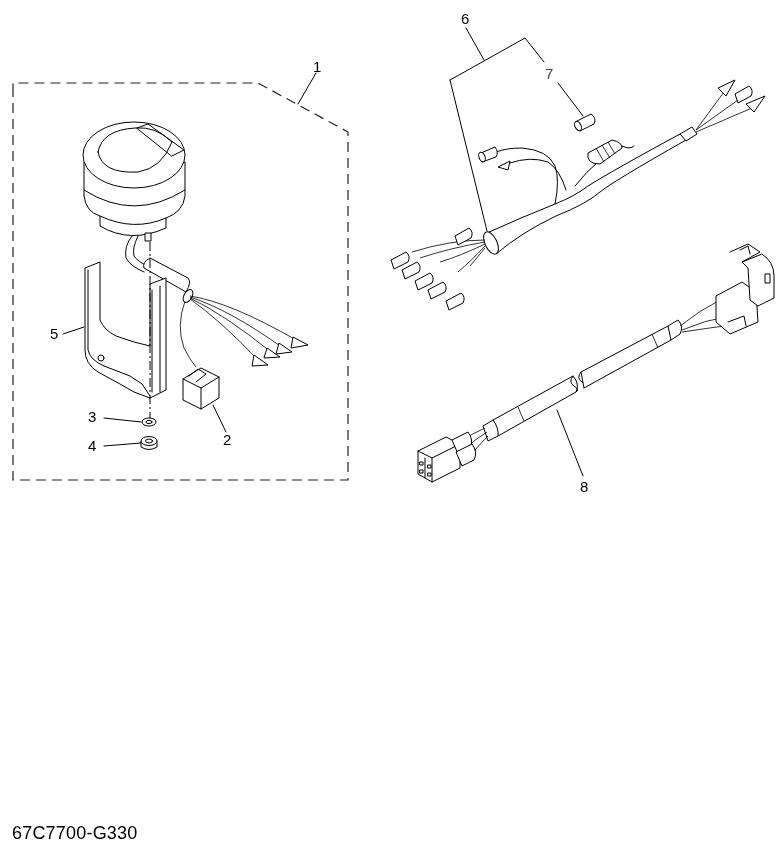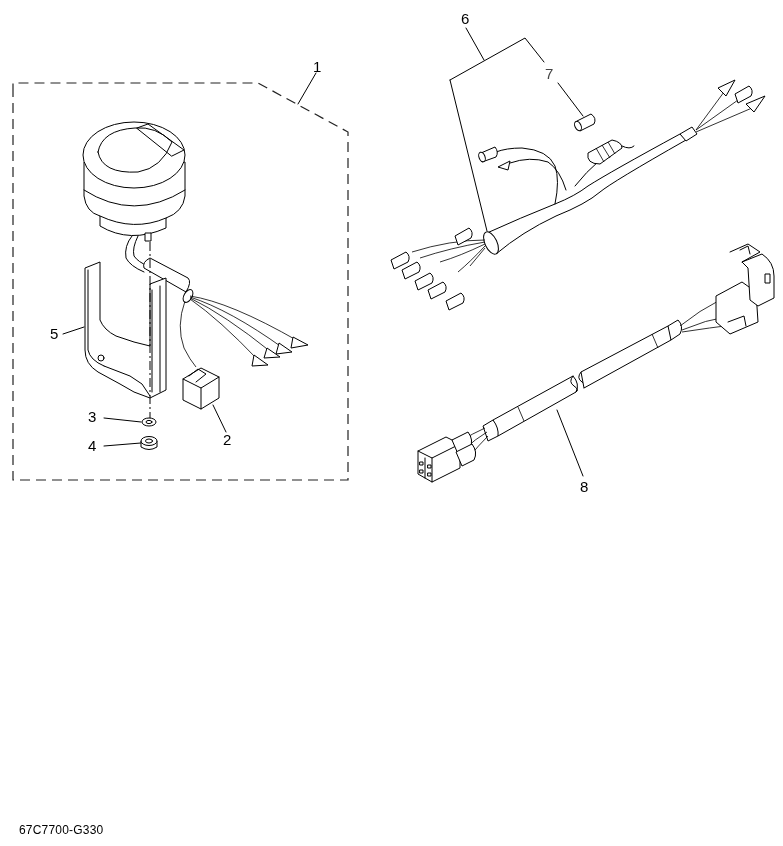--- a/index.html
+++ b/index.html
@@ -1,20 +1,20 @@
 <!DOCTYPE html>
 <html><head>
   <meta charset="utf-8">
   <style>
     html, body { margin: 0; padding: 0; background: #ffffff; }
     body { width: 783px; height: 846px; position: relative; overflow: hidden; font-family: "Liberation Sans", sans-serif; }
     #canvas { position: absolute; left: 0; top: 0; width: 783px; height: 846px; }
     .callout { position: absolute; font-family: "Liberation Sans", sans-serif; font-size: 15px; color: #000; line-height: 1; }
     .callout.grey { color: #444; }
-    #diagram-code { position: absolute; left: 19px; top: 823px; font-size: 12px; color: #000; font-family: "Liberation Sans", sans-serif; letter-spacing: 0.2px; }
+    #diagram-code { position: absolute; left: 12px; top: 823px; font-size: 18px; color: #000; font-family: "Liberation Sans", sans-serif; letter-spacing: 0.2px; }
     svg .ln { fill: none; stroke: #000; stroke-width: 1; stroke-linecap: round; stroke-linejoin: round; }
     svg .ln2 { fill: #fff; stroke: #000; stroke-width: 1; stroke-linejoin: round; }
     svg .thin { fill: none; stroke: #000; stroke-width: 0.8; }
     svg .dash { fill: none; stroke: #222; stroke-width: 1.2; stroke-dasharray: 10 6; }
     svg .cdash { fill: none; stroke: #000; stroke-width: 1; stroke-dasharray: 9 3 2 3; }
   </style>
 </head>
 <body>
 
 <svg id="canvas" viewBox="0 0 783 846" xmlns="http://www.w3.org/2000/svg">

